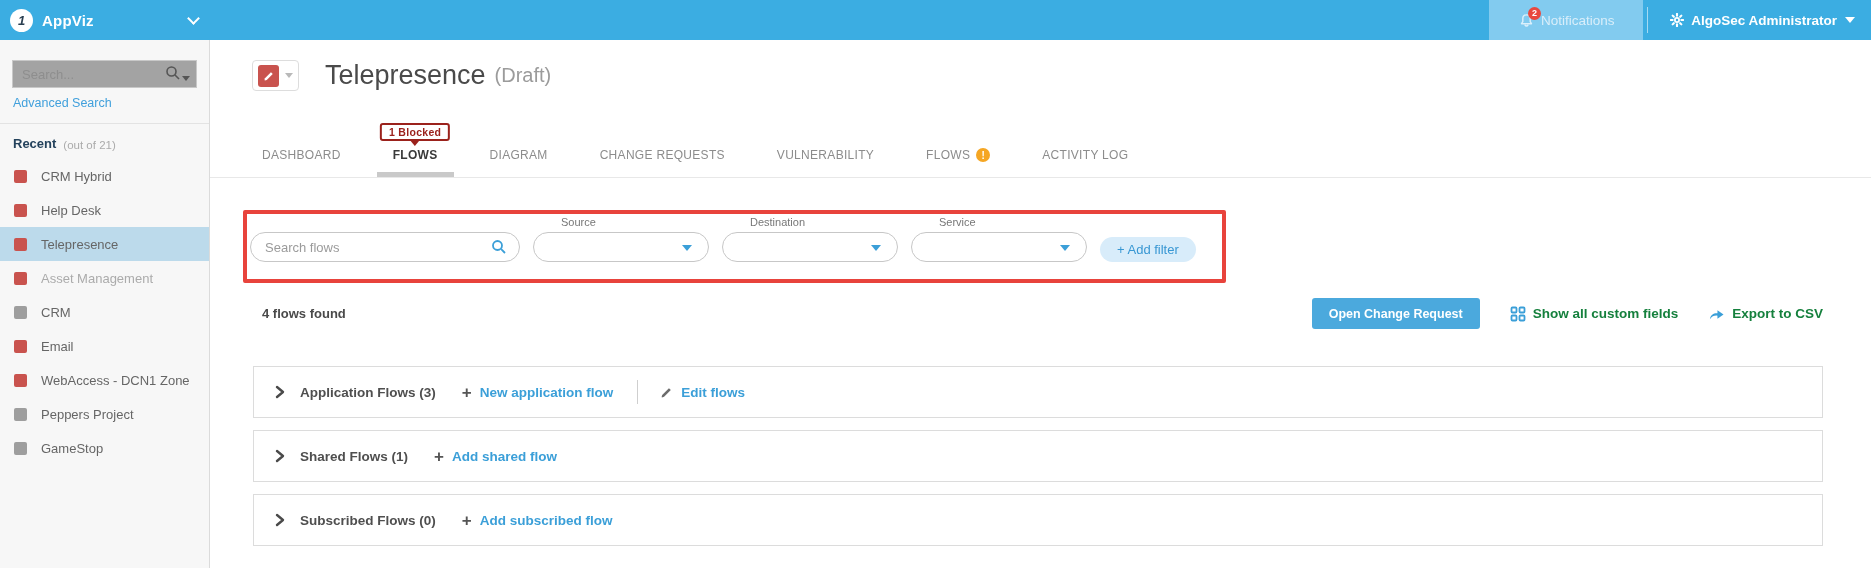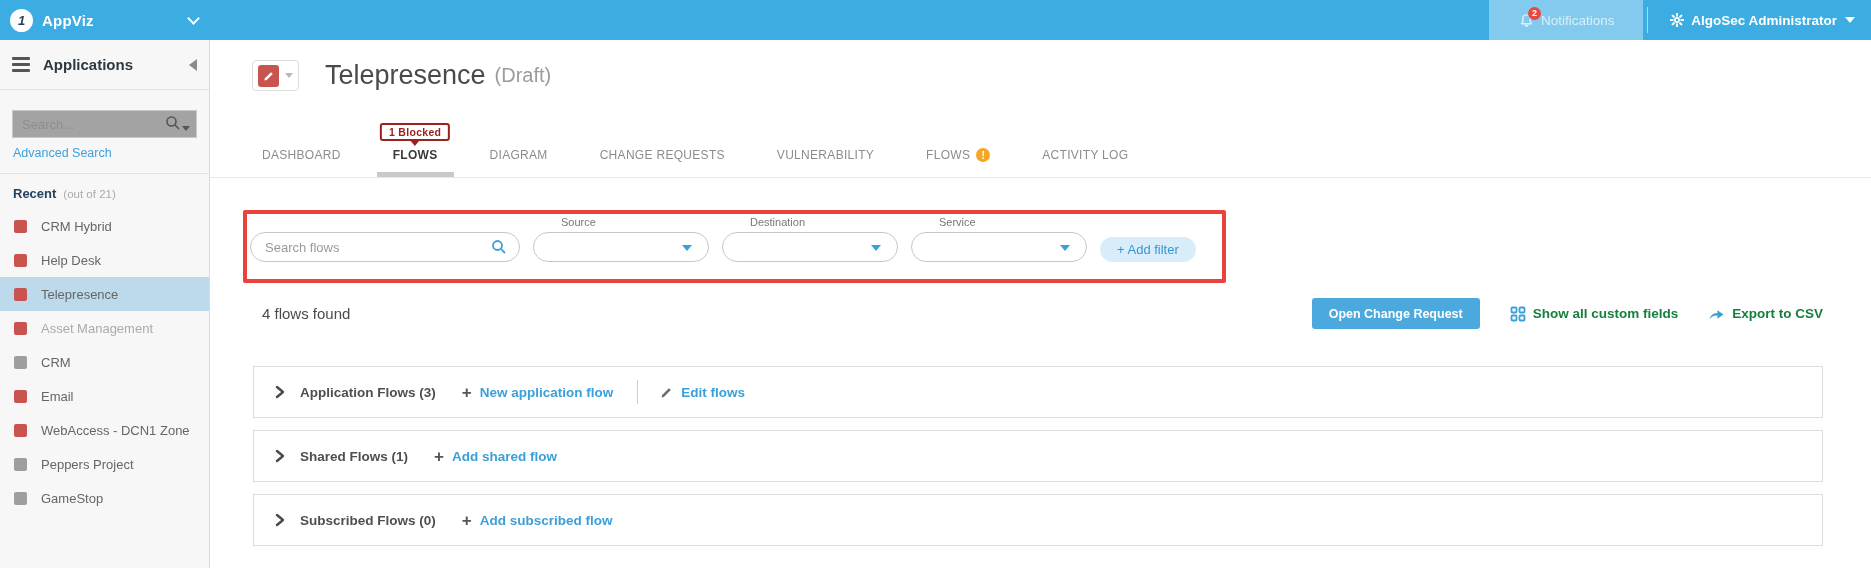--- a/index.html
+++ b/index.html
@@ -31,21 +31,21 @@
   .hamburger i { width:18px; height:3px; background:#555; border-radius:1px; }
   .side-title { font-size:15px; font-weight:700; color:#2B3A42; margin-left:13px; flex:1; }
   .collapse-tri { width:0; height:0; border-top:6px solid transparent; border-bottom:6px solid transparent; border-right:8px solid #8A8A8A; cursor:pointer; }
   .side-search-wrap { margin:20px 12px 0 12px; position:relative; }
   .side-search { width:100%; height:28px; border:1px solid #C8C8C8; background:#a3a3a3; padding:0 40px 0 9px; font-size:13px; color:#444; font-family:inherit; outline:none; }
   .side-search::placeholder { color:#8E8E8E; }
   .side-search-icons { position:absolute; right:7px; top:5px; display:flex; align-items:flex-end; color:#6E6E6E; cursor:pointer; }
   .tiny-caret { width:0; height:0; border-left:4px solid transparent; border-right:4px solid transparent; border-top:5px solid #555; margin:10px 0 0 1px; }
   .adv-link { display:inline-block; margin:8px 0 0 13px; color:#41A0DC; font-size:12.5px; cursor:pointer; }
   .side-divider { height:1px; background:#E3E3E3; margin-top:12px; }
-  .recent-row { display:flex; align-items:center; padding:12px 12px 8px 13px; }
+  .recent-row { display:flex; align-items:flex-end; padding:12px 12px 8px 13px; }
   .recent-label { font-size:13px; font-weight:700; color:#24425C; }
   .recent-count { font-size:11.5px; color:#ABABAB; margin-left:7px; }
   .side-items { }
   .side-item { height:34px; display:flex; align-items:center; padding-left:14px; cursor:pointer; }
   .side-item.selected { background:#BCDAEB; }
   .app-square { width:13px; height:13px; border-radius:2px; flex:0 0 13px; }
   .app-square.red { background:#C9534E; }
   .app-square.gray { background:#9E9E9E; }
   .side-item-label { font-size:13px; color:#666; margin-left:14px; white-space:nowrap; }
   .side-item.muted .side-item-label { color:#ABABAB; }
@@ -78,21 +78,21 @@
   .flow-search::placeholder { color:#9B9B9B; }
   .flow-search-icon { position:absolute; right:13px; top:7px; color:#3B9FD8; cursor:pointer; }
   .dd { display:flex; flex-direction:column; }
   .dd-label { font-size:11px; color:#777; margin:0 0 4px 28px; }
   .dd-pill { width:176px; height:30px; border:1px solid #C7C7C7; border-radius:16px; background:#fff; position:relative; cursor:pointer; }
   .dd-caret { position:absolute; right:16px; top:12px; width:0; height:0; border-left:5px solid transparent; border-right:5px solid transparent; border-top:6px solid #3B9FD8; }
   .add-filter-btn { height:25px; background:#D8ECFA; border:none; border-radius:16px; color:#3897D3; font-size:13px; font-family:inherit; padding:0 17px; cursor:pointer; }
 
   
   .results-row { position:absolute; left:52px; right:48px; top:258px; display:flex; align-items:center; justify-content:space-between; }
-  .flows-count { font-size:15px; font-weight:400; color:#4A4A4A; }
+  .flows-count { font-size:13px; font-weight:700; color:#4A4A4A; }
   .results-actions { display:flex; align-items:center; gap:30px; }
   .primary-btn { background:#4BA9DD; color:#fff; font-size:12.5px; font-weight:700; border:none; border-radius:3px; height:31px; padding:0 17px; font-family:inherit; cursor:pointer; }
   .blue-action { display:flex; align-items:center; gap:7px; color:#15803d; font-size:13.5px; font-weight:600; cursor:pointer; }
   .blue-action svg { display:block; }
 
   
   .groups { position:absolute; left:43px; right:48px; top:314px; }
   .group-card { height:52px; background:#fff; border:1px solid #DCDCDC; margin-bottom:10px; display:flex; align-items:center; padding-left:20px;margin-top:12px; }
   .chev-right { display:flex; margin-right:14px; cursor:pointer; }
   .group-title { font-size:13.5px; font-weight:700; color:#4F4F4F; margin-right:26px; white-space:nowrap; }
@@ -140,29 +140,20 @@
               </g>
             </svg>
         </span>
         <span>AlgoSec Administrator</span>
         <span class="caret-down-white"></span>
       </div>
     </div>
   </header>
 
   <aside class="sidebar">
-    <div class="side-header">
-      <span class="hamburger">
-          <i></i>
-          <i></i>
-          <i></i>
-        </span>
-      <span class="side-title">Applications</span>
-      <span class="collapse-tri"></span>
-    </div>
     <div class="side-search-wrap">
       <input class="side-search" type="text" placeholder="Search..." style="">
       <span class="side-search-icons">
         <svg width="16" height="16" viewBox="0 0 16 16">
             <circle cx="6.5" cy="6.5" r="4.5" fill="none" stroke="#555" stroke-width="1.6"></circle>
             <line x1="10" y1="10" x2="14" y2="14" stroke="#555" stroke-width="1.6"></line>
           </svg>
         <span class="tiny-caret"></span>
       </span>
     </div>

